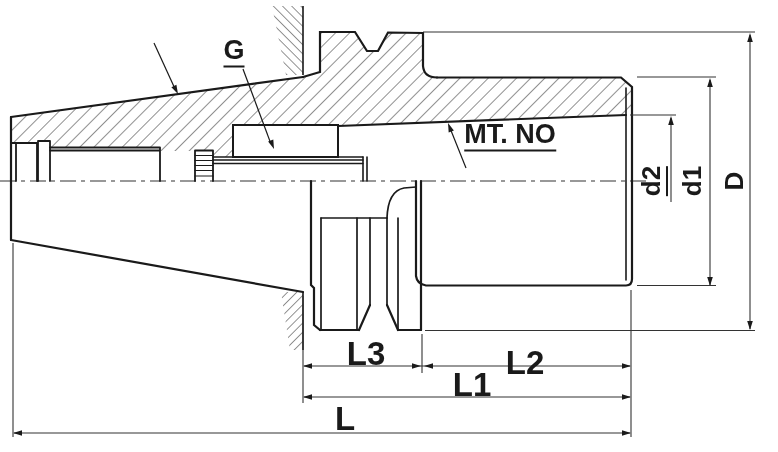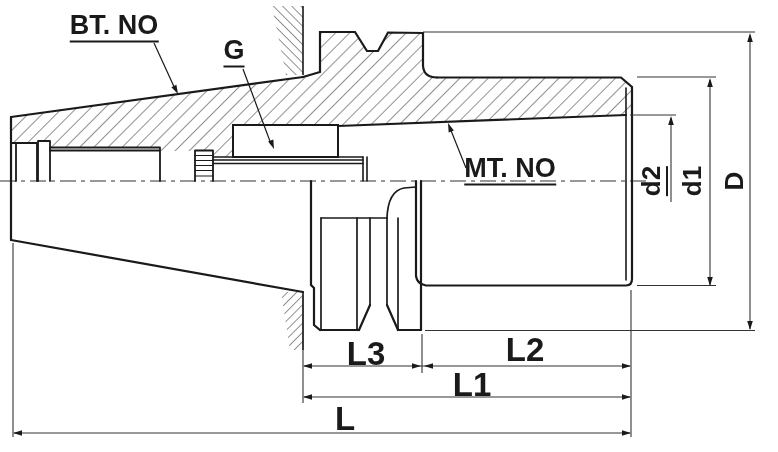--- a/index.html
+++ b/index.html
@@ -139,33 +139,32 @@
     <polygon points="710,78 707.2,87 712.8,87"></polygon>
     <polygon points="710,286 707.2,277 712.8,277"></polygon>
     <polygon points="750,33 747.2,42 752.8,42"></polygon>
     <polygon points="750,330 747.2,321 752.8,321"></polygon>
     <polygon points="178,94 171.4,87.3 176.4,84.7"></polygon>
     <polygon points="274,149 268.1,141.6 273.3,139.6"></polygon>
     <polygon points="448,123 453.9,130.4 448.7,132.4"></polygon>
   </g>
 </svg>
 
-<div class="label f27 underlined" style="left:114px;top:27px;">BT. NO</div>
 
 <div class="label f27 underlined" style="left:234px;top:52px;">G</div>
 
-<div class="label f27 underlined" style="left:510px;top:170px;">MT. NO</div>
+<div class="label f27 underlined" style="left:510px;top:136px;">MT. NO</div>
 
 <div class="label f26 rot underlined" style="left:653px;top:181px;">d2</div>
 
 <div class="label f26 rot" style="left:692px;top:181px;">d1</div>
 
 <div class="label f26 rot" style="left:734px;top:181px;">D</div>
 
 <div class="label f28" style="left:366px;top:353px;">L3</div>
 
-<div class="label f28" style="left:525px;top:349px;">L2</div>
+<div class="label f28" style="left:525px;top:362px;">L2</div>
 
 <div class="label f28" style="left:472px;top:384px;">L1</div>
 
 <div class="label f28" style="left:345px;top:418px;">L</div>
 
 </div>
 
 </body></html>

